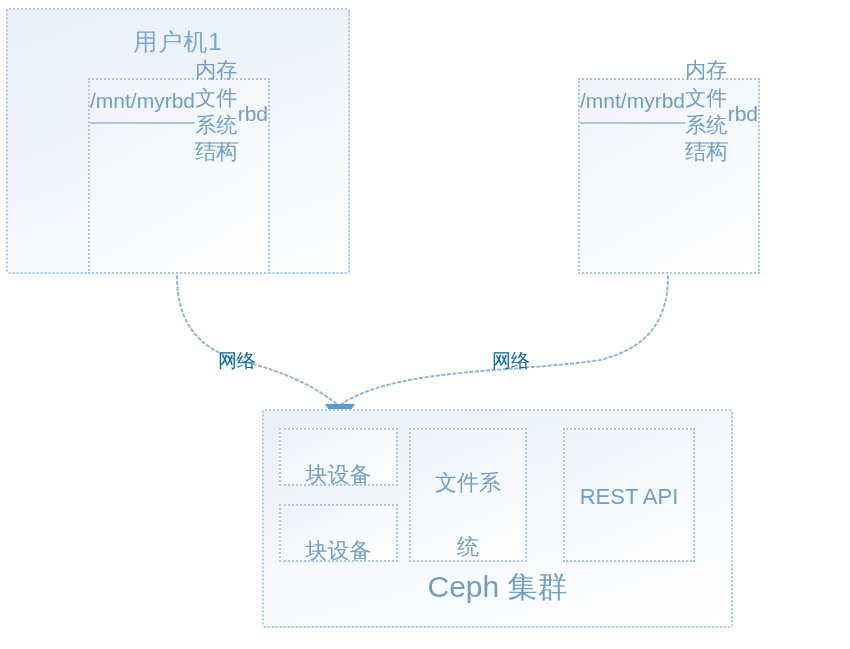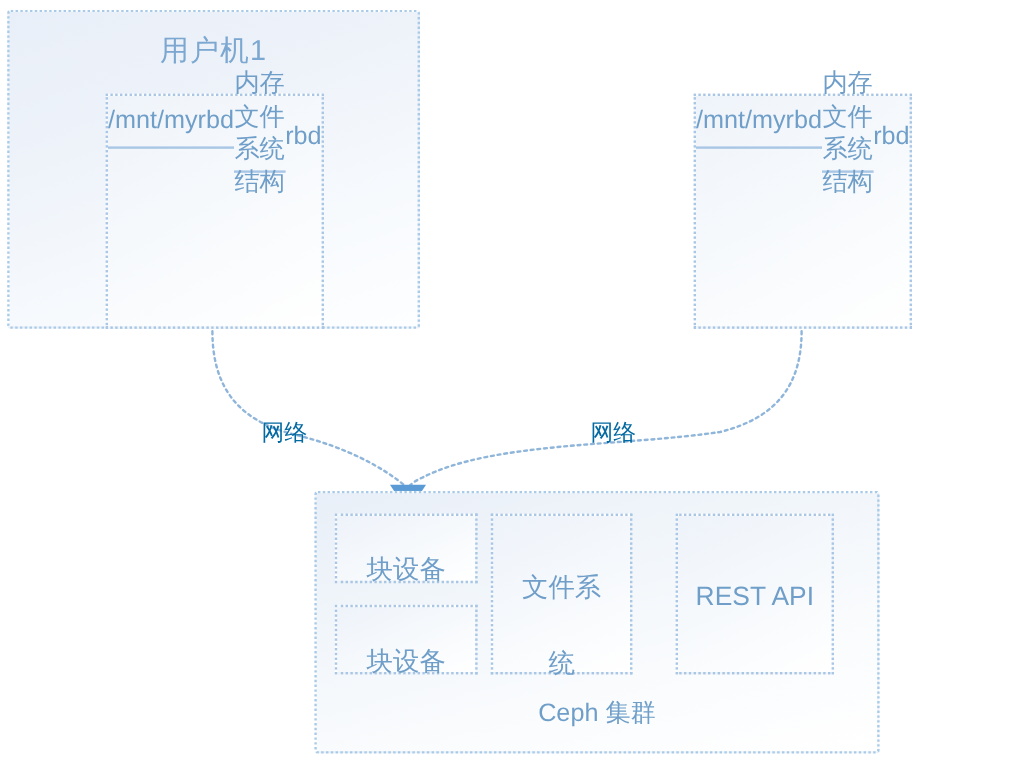--- a/index.html
+++ b/index.html
@@ -79,21 +79,21 @@
     box-sizing: border-box;
     border: 2px dotted #aacbe8;
     border-radius: 3px;
     background: linear-gradient(165deg, #e9eff8 0%, #f0f5fa 30%, #f9fbfd 65%, #ffffff 100%);
   }
   .ceph-title {
     position: absolute;
     left: 0; right: 0;
     bottom: 18px;
     text-align: center;
-    font-size: 21px;
+    font-size: 30px;
     color: #6f9ec9;
   }
   .svc {
     position: absolute;
     box-sizing: border-box;
     border: 2px dotted #a9c6e4;
     background: linear-gradient(155deg, #eef3fa 0%, #f6f9fc 50%, #ffffff 100%);
     display: flex;
     flex-direction: column;
     align-items: center;
@@ -168,21 +168,21 @@
   </div>
 
   <div class="svc" style="left:279px; top:428px; width:119px; height:58px;">
     <span class="line">块设备</span>
   </div>
 
   <div class="svc" style="left:279px; top:504px; width:119px; height:58px;">
     <span class="line">块设备</span>
   </div>
 
-  <div class="svc" style="left:409px; top:428px; width:118px; height:134px; justify-content:center; padding-top:16px;">
+  <div class="svc" style="left:409px; top:428px; width:118px; height:134px; justify-content:flex-end; padding-top:16px;">
     <span class="line">文件系</span>
     <span class="line">统</span>
   </div>
 
   <div class="svc" style="left:563px; top:428px; width:132px; height:134px; justify-content:space-between; padding-top:17px;">
     <span class="line">REST API</span>
   </div>
 
 </div>
 

